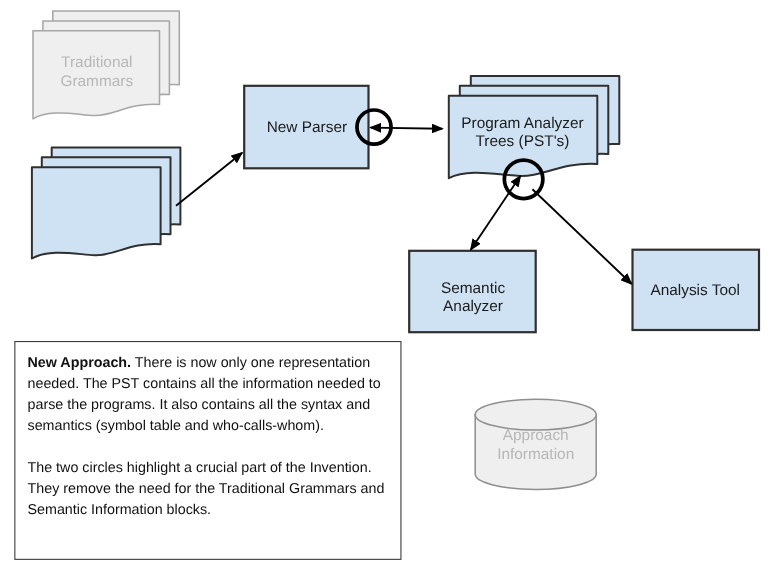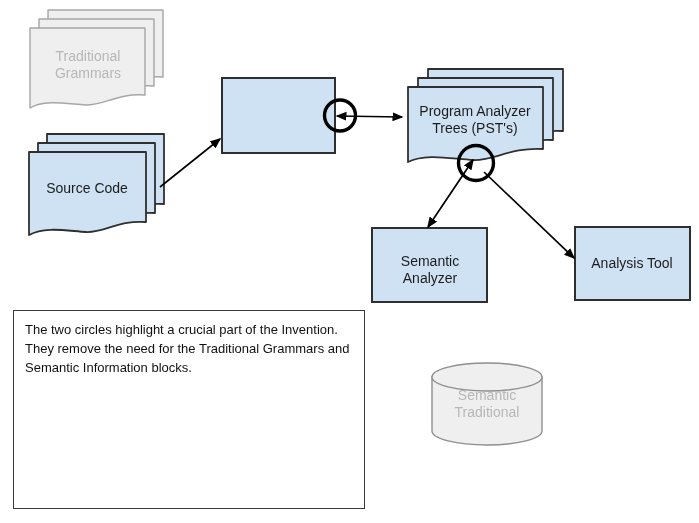--- a/index.html
+++ b/index.html
@@ -73,23 +73,24 @@
       <line class="link" x1="337" y1="116" x2="402" y2="117" marker-start="url(#ah)" marker-end="url(#ah)"></line>
       <line class="link" x1="473" y1="160" x2="428" y2="227" marker-start="url(#ah)" marker-end="url(#ah)"></line>
       <line class="link" x1="484" y1="172" x2="574" y2="258" marker-end="url(#ah)"></line>
     </g>
 
     <circle class="hilite" cx="340" cy="115.5" r="15.5"></circle>
     <circle class="hilite" cx="476" cy="163" r="17.5"></circle>
   </svg>
 
   <div class="label ghost" style="left:40px;top:28px;width:96px;height:74px;">Traditional Grammars</div>
-  <div class="label" style="left:32px;top:152px;width:110px;height:72px;">Source Code</div>
+  <div class="label" style="left:224px;top:78px;width:110px;height:75px;">New Parser</div>
   <div class="label" style="left:410px;top:87px;width:130px;height:66px;">Program Analyzer Trees (PST's)</div>
   <div class="label" style="left:388px;top:228px;width:84px;height:84px;">Semantic Analyzer</div>
   <div class="label" style="left:577px;top:227px;width:110px;height:73px;">Analysis Tool</div>
-  <div class="label ghost" style="left:442px;top:374px;width:90px;height:60px;">Semantic Traditional</div>
+  <div class="label ghost" style="left:442px;top:374px;width:90px;height:60px;">Approach Information</div>
 
   <div class="note">
+    <p><b>New Approach.</b> <span>There is now only one representation needed. The PST contains all the information needed to parse the programs. It also contains all the syntax and semantics (symbol table and who-calls-whom).</span></p>
     <p>The two circles highlight a crucial part of the Invention. They remove the need for the Traditional Grammars and Semantic Information blocks.</p>
   </div>
 
 </div>
 
 </body></html>

